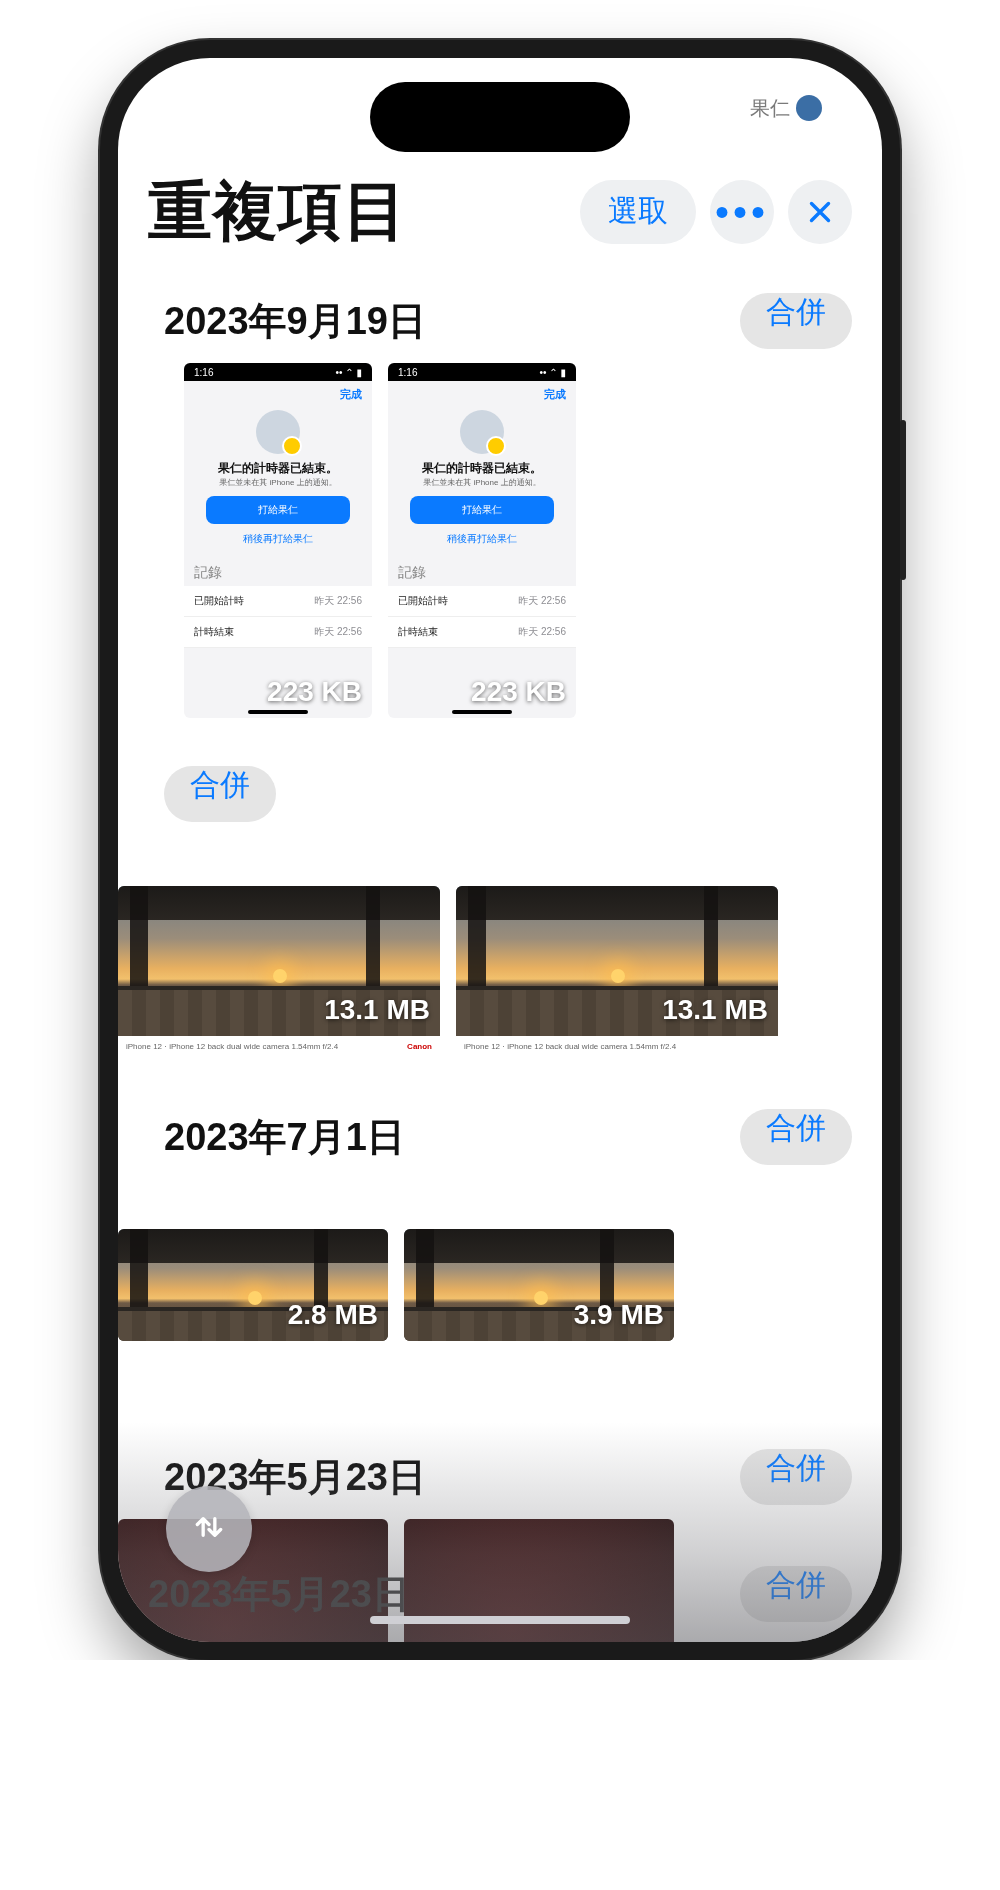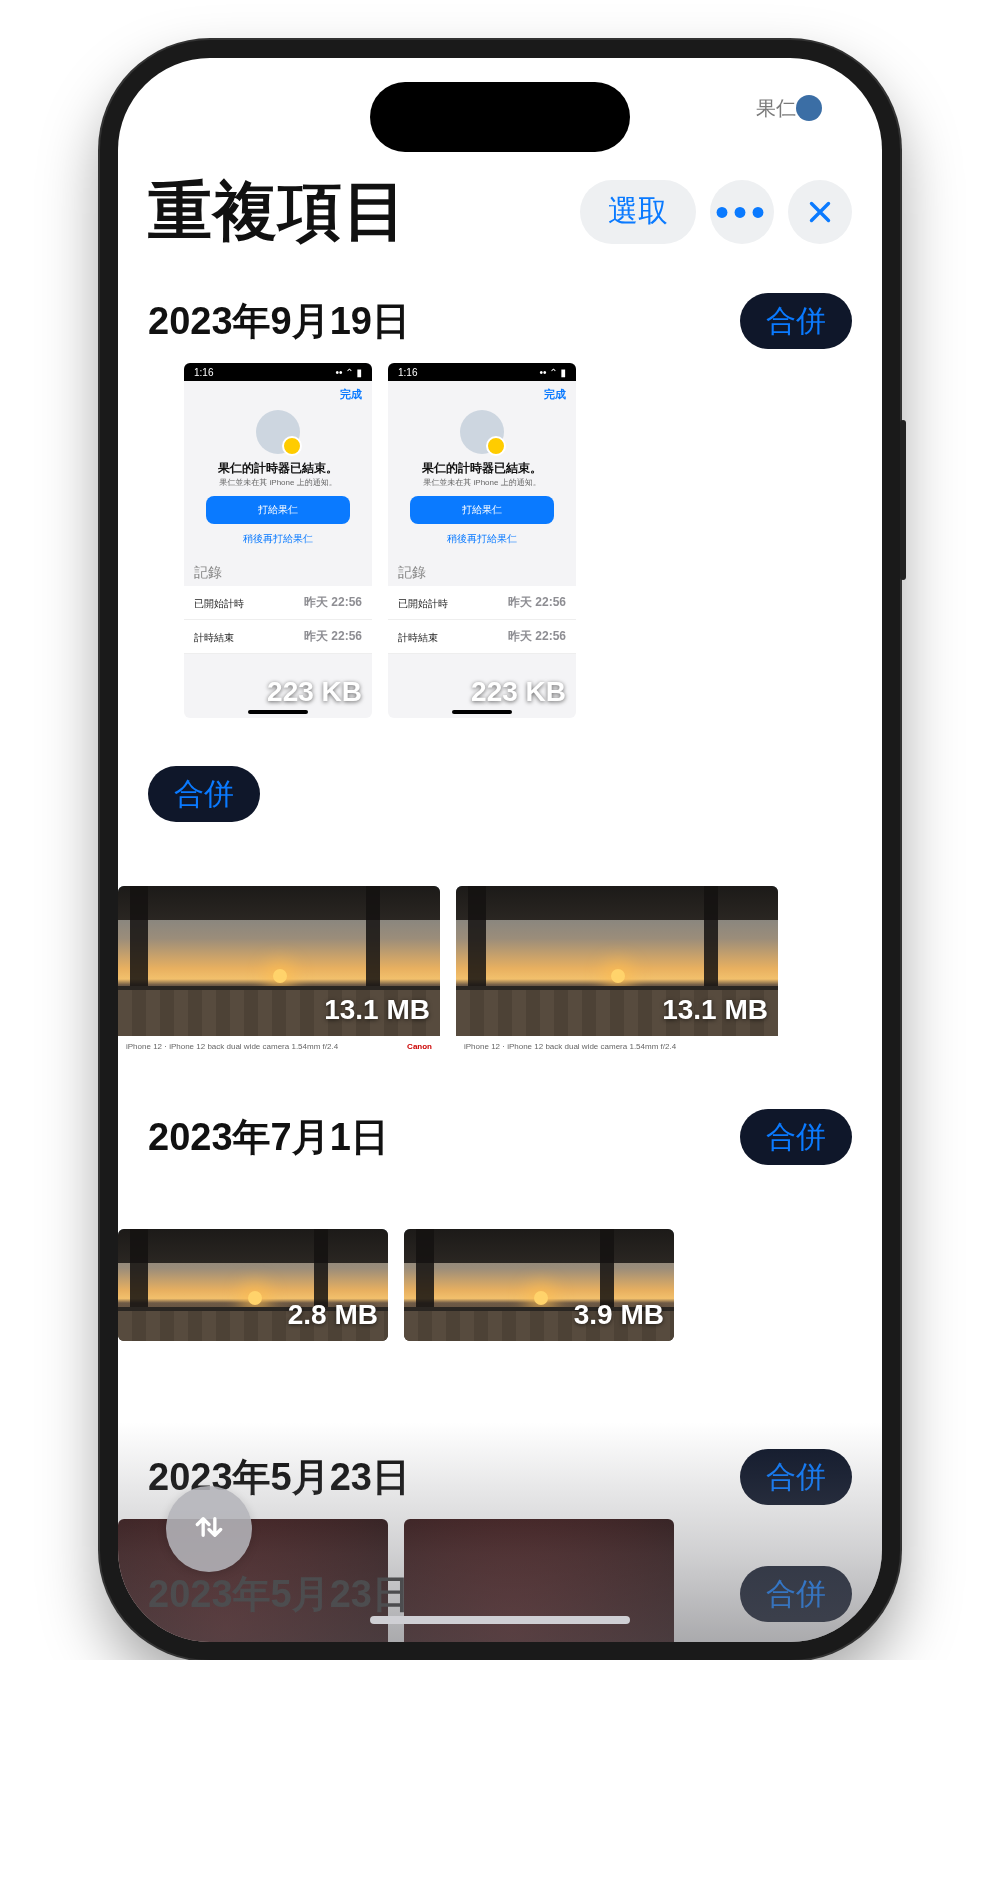--- a/index.html
+++ b/index.html
@@ -48,21 +48,21 @@
   .status-bar {
     position:absolute; top:0; left:0; right:0;
     height:100px;
     display:flex; justify-content:flex-end; align-items:center;
     padding:0 60px 0 0;
     z-index:40;
     color:#7a7a7a;
     font-size:20px;
   }
   .status-bar .user{
-    display:flex;align-items:center;
+    display:flex;align-items:center;gap:6px;
   }
   .avatar-dot{
     width:26px;height:26px;border-radius:50%;
     background:#3b6ea5;
     display:inline-block;
   }
 
   .content {
     padding-top: 100px;
     height: 100%;
@@ -103,36 +103,36 @@
     color:#0a7aff;
   }
   .x-icon svg { width: 34px; height: 34px; display:block; }
   .x-icon svg path { stroke: #0a7aff; stroke-width: 4; stroke-linecap: round; fill: none; }
 
   .group { padding: 0 30px 30px 30px; }
   .group.no-hpad{ padding-left:0; padding-right:0;}
   .group-head {
     display: flex;
     align-items: center;
-    margin: 18px 0 14px 0;
+    margin: 18px 0 14px 16px;
   }
   .group.no-hpad .group-head{ padding:0 30px; }
   .date {
     font-size: 38px;
     font-weight: 700;
     color: #111;
     flex: 1;
   }
   .merge-btn {
-    background: #0f172a;
+    background: #e5e5e5;
     border-radius: 40px;
     height: 56px;
-    padding: 0 26px;
+    padding: 16px 26px;
     display: flex;
-    align-items: center;
+    align-items: flex-end;
     color: #0a7aff;
     font-size: 30px;
     font-weight: 500;
     cursor: pointer;
   }
 
   .thumbs {
     display: flex;
     gap: 16px;
   }
@@ -186,21 +186,21 @@
   }
   .ss-link{color:#0a7aff;font-size:10px;padding:8px 0;}
   .ss-list{
     margin:6px -10px 0;background:#fff;text-align:left;
   }
   .ss-lh{font-size:14px;color:#888;padding:4px 10px;background:#f4f4f6;}
   .ss-row{
     display:flex;justify-content:space-between;align-items:flex-end;
     font-size:10px;padding:8px 10px;color:#222;border-bottom:1px solid #eee;
   }
-  .ss-row span:last-child{color:#8e8e93;font-size:12px;font-weight:bold;}
+  .ss-row span:last-child{color:#8e8e93;font-size:10px;}
   .ss-homebar{
     position:absolute;bottom:4px;left:50%;transform:translateX(-50%);
     width:60px;height:4px;background:#000;border-radius:4px;
   }
 
   
   .sunset-wrap{
     background:#fff;width:322px;
   }
   .sunset {

